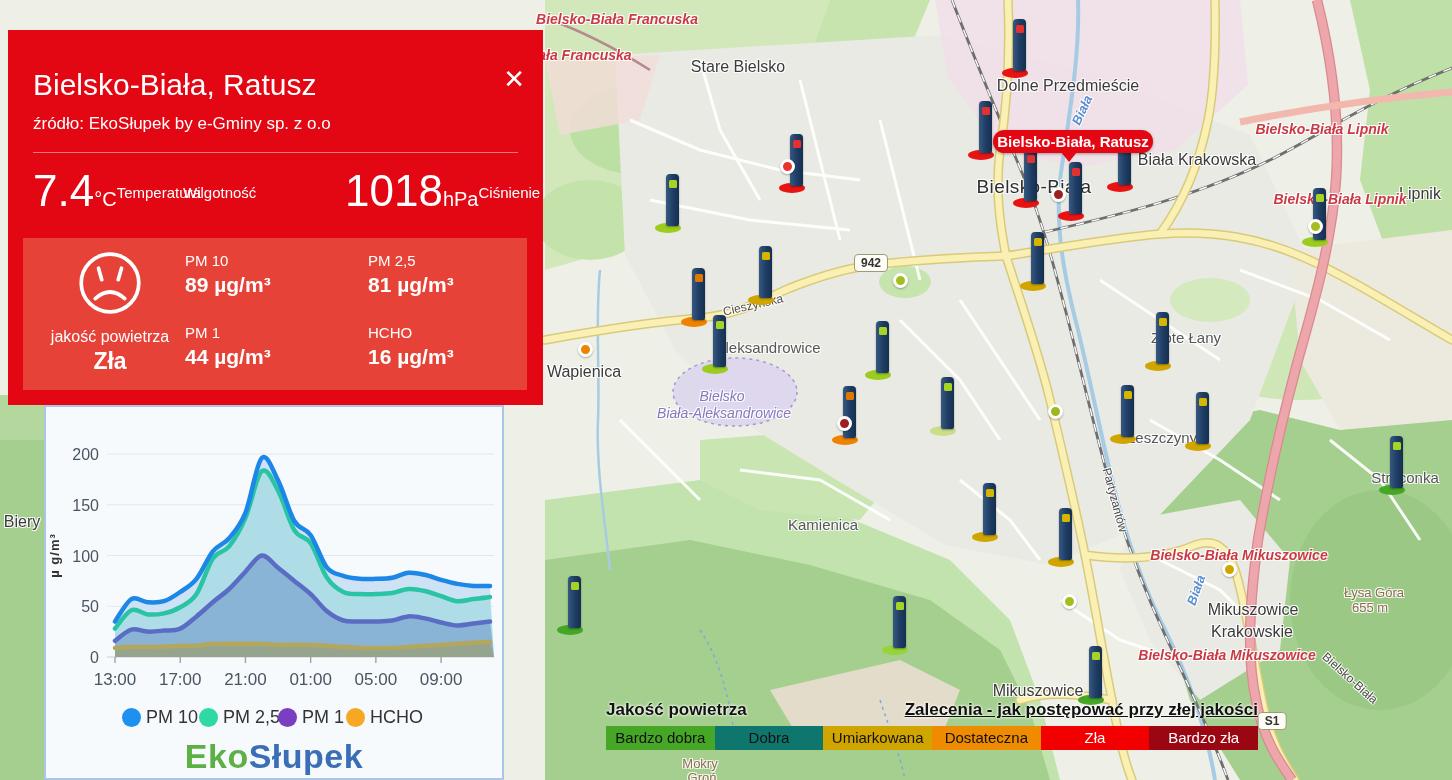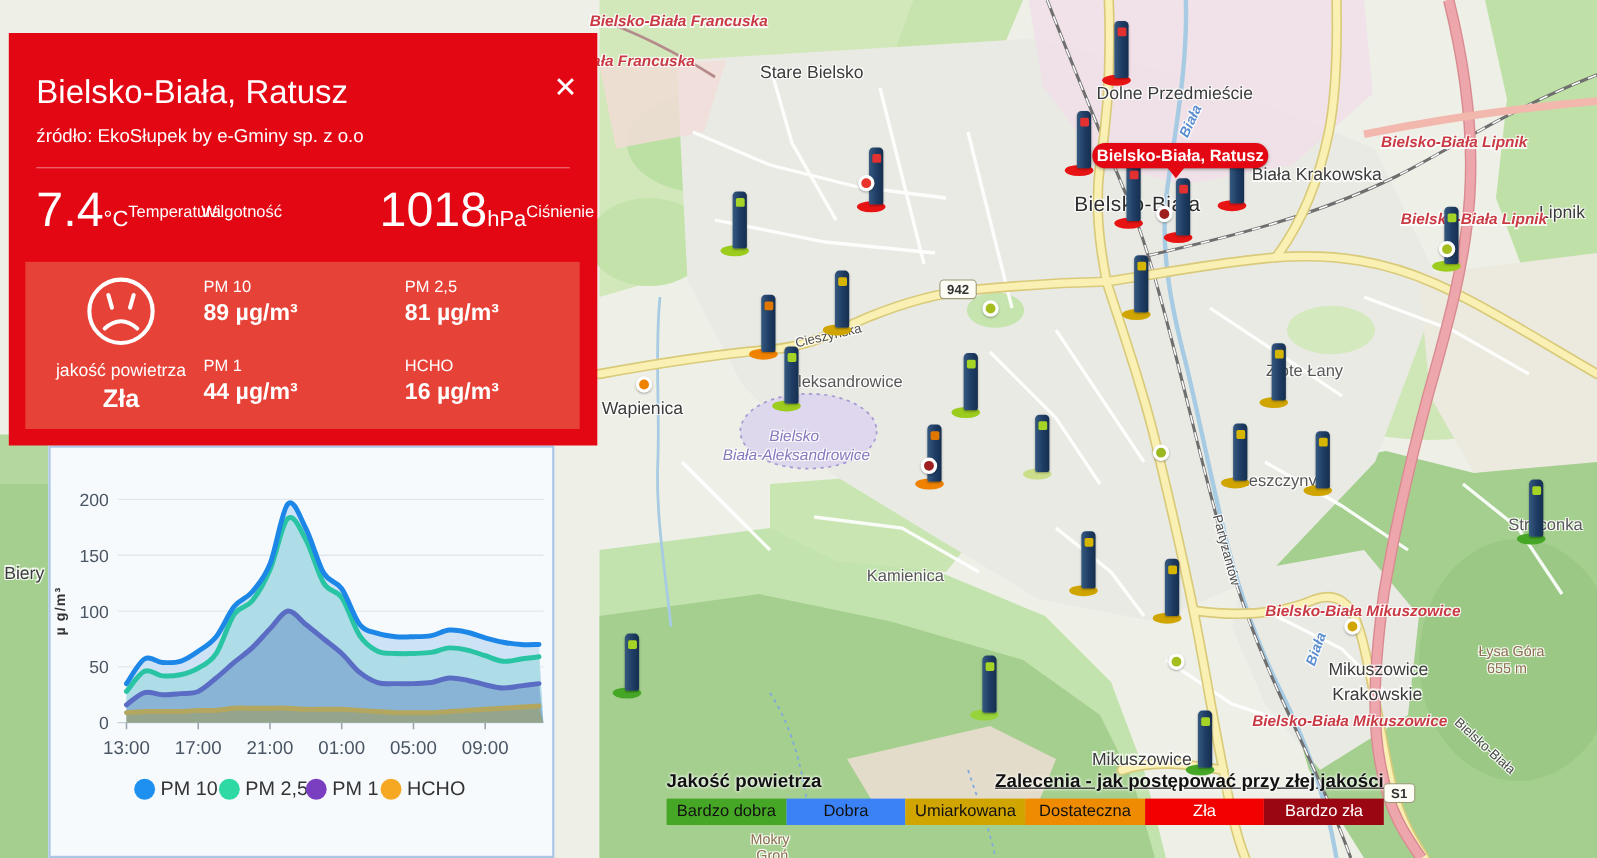--- a/index.html
+++ b/index.html
@@ -368,21 +368,21 @@
         <div class="mcircle" style="left: 1307.5px; top: 218.5px; background: rgb(166, 189, 31);"></div>
         <div class="mcircle" style="left: 1047.5px; top: 403.5px; background: rgb(156, 184, 33);"></div>
         <div class="mcircle" style="left: 1221.5px; top: 561.5px; background: rgb(209, 165, 0);"></div>
         <div class="mcircle" style="left: 1061.5px; top: 593.5px; background: rgb(166, 189, 31);"></div>
       </div>
 
     <div class="mlegend-title">Jakość powietrza</div>
     <div class="mlegend-link">Zalecenia - jak postępować przy złej jakości</div>
     <div class="mlegend-bar" id="mlegend-bar">
         <div class="seg" style="background: rgb(70, 166, 38); color: rgb(17, 17, 17);">Bardzo dobra</div>
-        <div class="seg" style="background: #3b82f6; color: rgb(17, 17, 17);">Dobra</div>
+        <div class="seg" style="background: #0f766e; color: rgb(17, 17, 17);">Dobra</div>
         <div class="seg" style="background: rgb(209, 165, 0); color: rgb(17, 17, 17);">Umiarkowana</div>
         <div class="seg" style="background: rgb(239, 139, 0); color: rgb(17, 17, 17);">Dostateczna</div>
         <div class="seg" style="background: rgb(242, 0, 0); color: rgb(255, 255, 255);">Zła</div>
         <div class="seg" style="background: rgb(155, 6, 19); color: rgb(255, 255, 255);">Bardzo zła</div>
       </div>
 
     <div class="tooltip">Bielsko-Biała, Ratusz</div>
   </div>
 
   <div class="chart-card">
@@ -430,20 +430,23 @@
         </div>
         <div class="cl-item" style="left: 232px; top: 0px;">
           <span class="cl-dot" style="background: rgb(122, 63, 193);"></span>
           <span class="cl-lab">PM 1</span>
         </div>
         <div class="cl-item" style="left: 300px; top: 0px;">
           <span class="cl-dot" style="background: rgb(247, 168, 35);"></span>
           <span class="cl-lab">HCHO</span>
         </div>
       </div>
+    <div class="logo">
+      <span id="logo1" style="color: rgb(92, 176, 68);">Eko</span><span id="logo2" style="color: rgb(58, 111, 181);">Słupek</span>
+    </div>
   </div>
 
   <div class="panel">
     <div class="panel-title">Bielsko-Biała, Ratusz</div>
     <button class="panel-close">✕</button>
     <div class="panel-source">źródło: EkoSłupek by e-Gminy sp. z o.o</div>
     <div class="panel-divider"></div>
     <div class="metrics" id="metrics">
         <div class="metric">
           <div class="val">7.4<span class="unit">°C</span></div>

